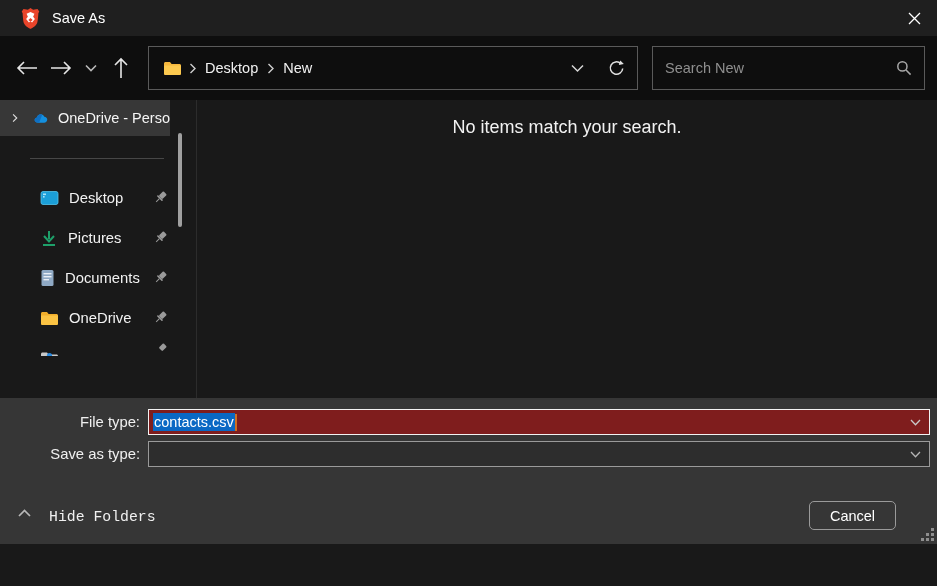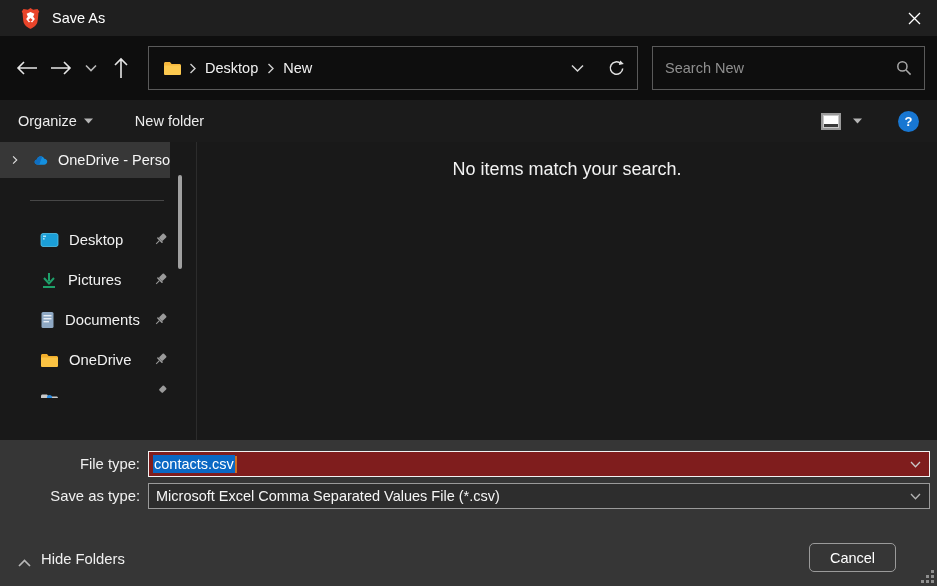--- a/index.html
+++ b/index.html
@@ -69,21 +69,21 @@
   .combo{
     position:relative; flex:1; height:26px; margin-left:4px; margin-right:7px;
     display:flex; align-items:center; padding:0 26px 0 4px; cursor:text;
   }
   .combo.filename{ background:#7f1d1d; border:1px solid #f2f2f2; }
   .combo.filetype{ background:#2d2d2d; border:1px solid #9a9a9a; padding-left:7px; cursor:pointer; }
   .combo .chev{ position:absolute; right:8px; top:9px; }
   .sel-text{ color:#ffffff; font-size:14.5px; padding:1px 1px; }
   .caret{ display:inline-block; width:2px; height:17px; vertical-align:middle; }
   .type-text{ color:#f5f5f5; font-size:14.5px; white-space:nowrap; overflow:hidden; }
-  .hide-folders{ position:absolute; left:18px; top:111px; display:flex; align-items:flex-end; gap:10px; cursor:pointer; }
+  .hide-folders{ position:absolute; left:18px; top:111px; display:flex; align-items:flex-start; gap:18px; cursor:pointer;font-family:Liberation Mono, monospace; }
   .hide-folders span{ font-size:14.8px; color:#f0f0f0; }
   .btn{
     position:absolute; top:103px; height:29px; background:transparent; border-radius:5px;
     display:flex; align-items:center; justify-content:center; font-size:14.5px; color:#ffffff; cursor:pointer;
   }
   .btn.save{ left:685px; width:106px; border:1px solid #e8e8e8; }
   .btn.cancel{ left:809px; width:87px; border:1px solid #9a9a9a; }
   .resize-grip{ position:absolute; right:3px; bottom:3px; width:14px; height:14px; }
   .resize-grip i{ position:absolute; width:3px; height:3px; background:#8f8f8f; }
 </style>
@@ -162,41 +162,20 @@
 
     <div class="searchbox">
       <input type="text" placeholder="Search New" style="">
       <svg width="16" height="16" viewBox="0 0 16 16">
         <circle cx="6.4" cy="6.4" r="4.6" stroke="#a8a8a8" stroke-width="1.5" fill="none"></circle>
         <path d="M10 10 L14.6 14.6" stroke="#a8a8a8" stroke-width="1.5"></path>
       </svg>
     </div>
   </div>
 
-  <div class="toolbar">
-    <div class="tool-item">
-      <span>Organize</span>
-      <svg width="9" height="6" viewBox="0 0 9 6">
-          <polygon points="0,0.5 9,0.5 4.5,5.5" fill="#b5b5b5"></polygon>
-        </svg>
-    </div>
-    <div class="tool-gap"></div>
-    <div class="tool-item">
-      <span>New folder</span>
-    </div>
-    <div class="toolbar-right">
-      <div class="view-icon">
-          <div class="inner"></div>
-        </div>
-      <svg style="margin-left:12px" width="9" height="6" viewBox="0 0 9 6">
-          <polygon points="0,0.5 9,0.5 4.5,5.5" fill="#b5b5b5"></polygon>
-        </svg>
-      <div class="help-btn" style="background:#1877d2;">?</div>
-    </div>
-  </div>
 
   <div class="body">
     <div class="sidebar">
       <div class="drive-row">
         <svg width="8" height="12" viewBox="0 0 8 12">
             <path d="M1.5 1 L6.5 6 L1.5 11" stroke="#e0e0e0" stroke-width="1.5" fill="none"></path>
           </svg>
         <svg style="margin-left:14px" width="22" height="14" viewBox="0 0 22 14">
           <path d="M9 13.5 C5 13.5 3.6 11.2 3.6 9.6 C3.6 7.6 5.2 6.3 6.8 6.2 C7.3 3.8 9.3 2 11.9 2 C14.2 2 16 3.4 16.8 5.3 C19.2 5.4 20.8 7.1 20.8 9.2 C20.8 11.4 19 13.5 16.4 13.5 Z" fill="#1490df"></path>
           <path d="M9 13.5 C5 13.5 3.6 11.2 3.6 9.6 C3.6 7.6 5.2 6.3 6.8 6.2 C7.3 3.8 9.3 2 11.9 2 C12.6 2 13.3 2.15 13.9 2.4 L9.8 13.5 Z" fill="#0f6fc2"></path>
@@ -303,21 +282,20 @@
           <span class="caret" style="background:#cf6e22;"></span>
         <svg class="chev" width="11" height="7" viewBox="0 0 11 7">
             <path d="M1 1 L5.5 5.8 L10 1" stroke="#c9c9c9" stroke-width="1.3" fill="none"></path>
           </svg>
       </div>
     </div>
 
     <div class="form-row">
       <div class="form-label">Save as type:</div>
       <div class="combo filetype">
-        <span class="type-text">Microsoft Excel Comma Separated Values File (*.csv)</span>
         <svg class="chev" width="11" height="7" viewBox="0 0 11 7">
             <path d="M1 1 L5.5 5.8 L10 1" stroke="#b5b5b5" stroke-width="1.3" fill="none"></path>
           </svg>
       </div>
     </div>
 
     <div class="hide-folders">
       <svg width="13" height="8" viewBox="0 0 13 8">
           <path d="M1 7 L6.5 1.5 L12 7" stroke="#b8b8b8" stroke-width="1.7" fill="none"></path>
         </svg>

